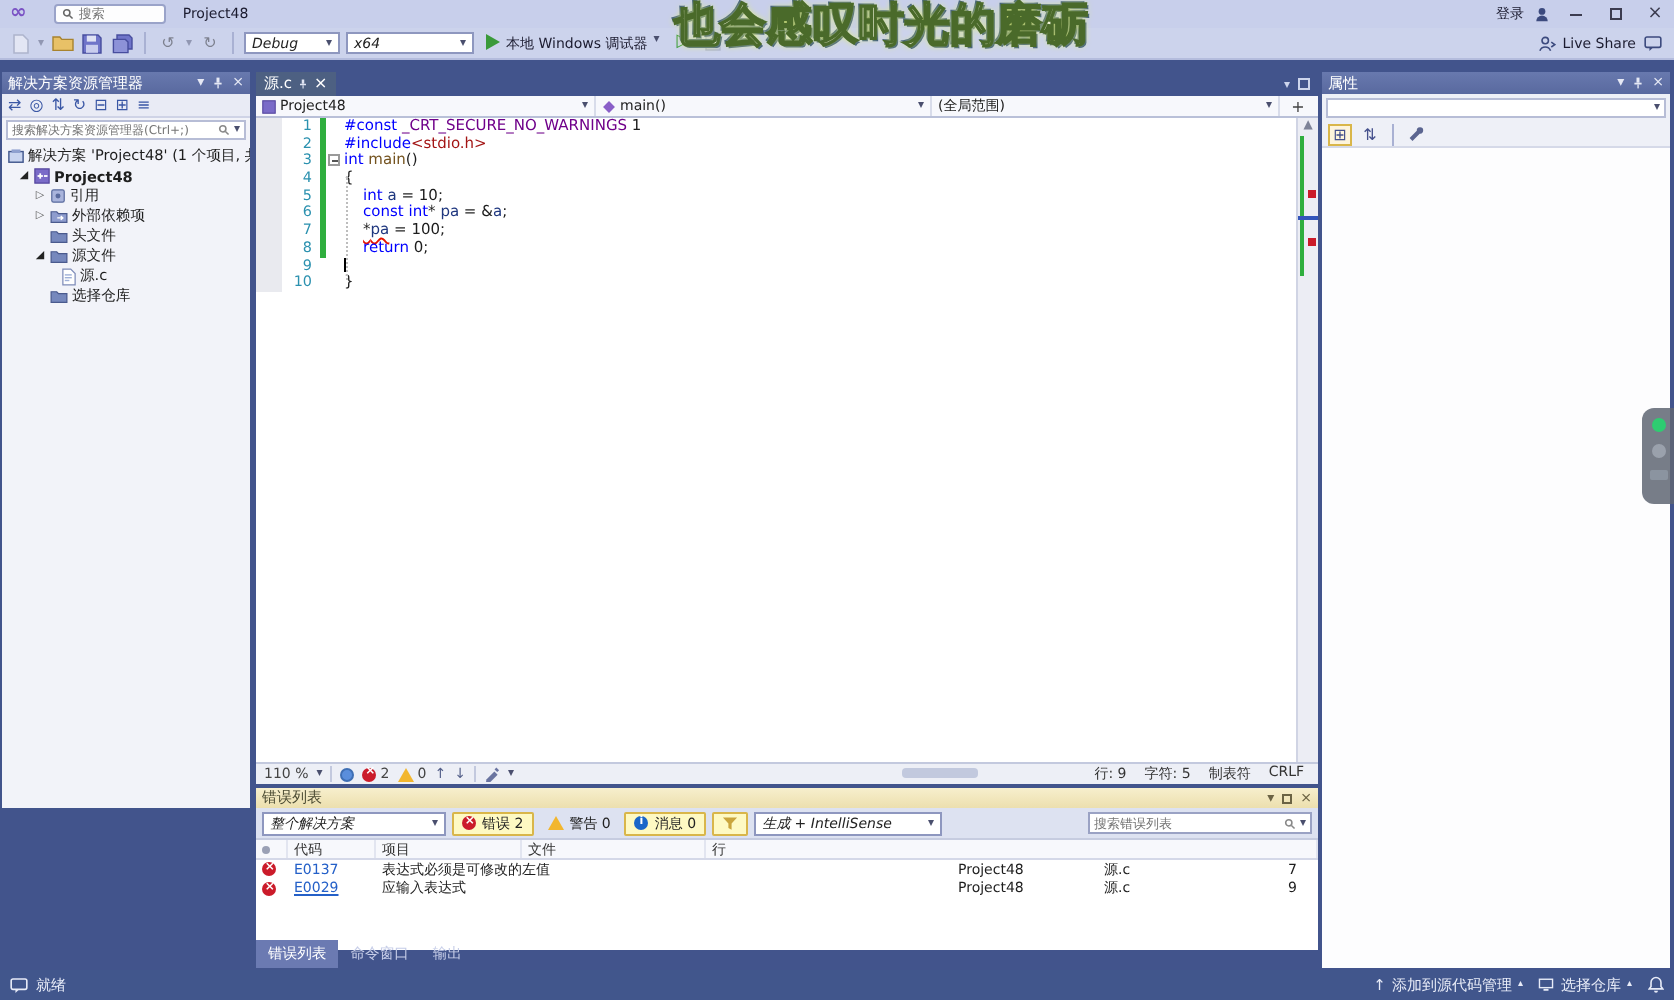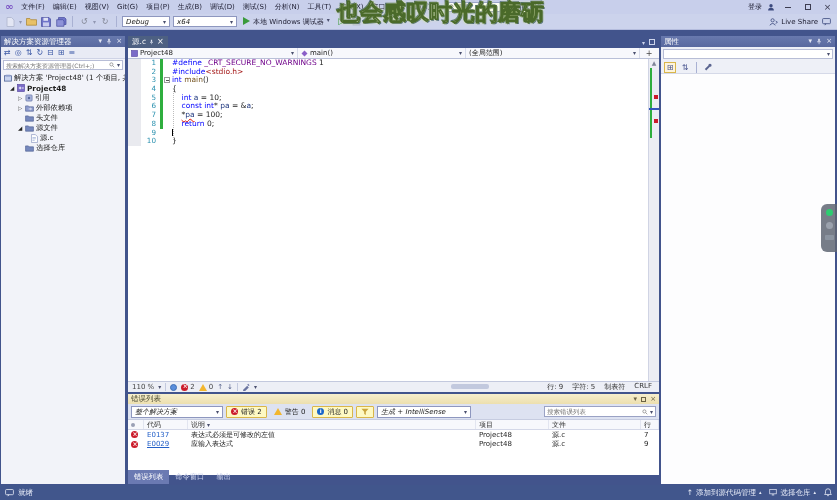--- a/index.html
+++ b/index.html
@@ -39,21 +39,21 @@
   .liveshare{display:flex;align-items:center;gap:3px;font-size:7px;color:#1b1b2f;}
 
   
   .toolwin-hd{height:11px;background:linear-gradient(#6879ae,#59699f);color:#fff;display:flex;align-items:center;font-size:7.5px;padding:0 3px;}
   .toolwin-hd .hd-ics{margin-left:auto;display:flex;align-items:center;gap:4px;color:#e6e9f5;}
   .hd-ic{font-size:7px;line-height:7px;display:flex;align-items:center;}
   .focus-hd{background:linear-gradient(#f7efcd,#ecdfae);color:#4b4b33;}
   .focus-hd .hd-ics{color:#6b6344;}
 
   
-  .slnexp{position:absolute;left:1px;top:36px;width:124px;height:448px;background:#f2f3f9;display:flex;flex-direction:column;}
+  .slnexp{position:absolute;left:1px;top:36px;width:124px;height:368px;background:#f2f3f9;display:flex;flex-direction:column;}
   .slnexp-tools{height:12px;background:#e9ebf5;border-bottom:1px solid #cfd3e6;display:flex;align-items:center;gap:4px;padding:0 3px;color:#3a57a5;font-size:8px;}
   .slnexp-tools span{line-height:10px;}
   .slnexp-search{height:12px;display:flex;align-items:center;padding:1px 2px;background:#f2f3f9;}
   .slnexp-search .sbox{flex:1;height:10px;background:#fff;border:1px solid #b7bdd6;display:flex;align-items:center;padding:0 2px;gap:2px;}
   .slnexp-search input{border:none;outline:none;flex:1;font-size:6px;color:#777;background:transparent;padding:0;min-width:0;}
   .tree{flex:1;padding-top:2px;}
   .trow{display:flex;align-items:center;height:10px;font-size:7.3px;gap:2px;white-space:nowrap;overflow:hidden;}
   .tw-arrow{width:6px;font-size:5.5px;color:#555;flex:none;text-align:center;}
   .tw-arrow.exp{color:#222;}
   .tico{flex:none;display:flex;}
@@ -147,35 +147,20 @@
 
   svg{display:block;}
 </style>
 </head>
 <body>
 
 <div id="vs">
 
   <div class="titlebar">
     <span class="vs-logo">∞</span>
-    <nav class="menubar">
-        <span class="menu-item">文件(F)</span>
-        <span class="menu-item">编辑(E)</span>
-        <span class="menu-item">视图(V)</span>
-        <span class="menu-item">Git(G)</span>
-        <span class="menu-item">项目(P)</span>
-        <span class="menu-item">生成(B)</span>
-        <span class="menu-item">调试(D)</span>
-        <span class="menu-item">测试(S)</span>
-        <span class="menu-item">分析(N)</span>
-        <span class="menu-item">工具(T)</span>
-        <span class="menu-item">扩展(X)</span>
-        <span class="menu-item">窗口(W)</span>
-        <span class="menu-item">帮助(H)</span>
-      </nav>
     <div class="title-search">
       <svg width="6" height="6" viewBox="0 0 10 10">
           <circle cx="4" cy="4" r="2.6" fill="none" stroke="#666" stroke-width="1.3"></circle>
           <line x1="6.2" y1="6.2" x2="8.8" y2="8.8" stroke="#666" stroke-width="1.3"></line>
         </svg>
       <input placeholder="搜索" style="">
     </div>
     <span class="title-sln">Project48</span>
     <div class="title-right">
       <span class="signin">登录</span>
@@ -426,21 +411,21 @@
       <div class="nav-plus">+</div>
     </div>
 
     <div class="codearea">
       <div>
           <div class="cl">
             <span class="cl-ind"></span>
             <span class="cl-num">1</span>
             <span class="cl-chg on"></span>
             <span class="cl-out"></span>
-            <span class="cl-txt"><span class="kw">#define </span><span class="mac">_CRT_SECURE_NO_WARNINGS</span><span class="pl"> </span><span class="num">1</span></span>
+            <span class="cl-txt"><span class="kw">#const </span><span class="mac">_CRT_SECURE_NO_WARNINGS</span><span class="pl"> </span><span class="num">1</span></span>
           </div>
           <div class="cl">
             <span class="cl-ind"></span>
             <span class="cl-num">2</span>
             <span class="cl-chg on"></span>
             <span class="cl-out"></span>
             <span class="cl-txt"><span class="kw">#include</span><span class="str">&lt;stdio.h&gt;</span></span>
           </div>
           <div class="cl">
             <span class="cl-ind"></span>
@@ -585,24 +570,20 @@
             <line x1="6.2" y1="6.2" x2="8.8" y2="8.8" stroke="#888" stroke-width="1.3"></line>
           </svg>
         <span class="chev">▾</span>
       </div>
     </div>
     <div class="err-cols">
       <span class="ecell c0">
           <span style="width:4px;height:4px;background:#9aa0b5;border-radius:50%;"></span>
         </span>
       <span class="ecell c1">代码</span>
-      <span class="ecell c2">
-          <span>说明</span>
-          <span class="chev">▾</span>
-        </span>
       <span class="ecell c3">项目</span>
       <span class="ecell c4">文件</span>
       <span class="ecell c5">行</span>
     </div>
     <div class="err-rows">
         <div class="erow">
           <span class="ecell c0" style="border-right: none;">
             <span class="ic-err"></span>
           </span>
           <span class="ecell c1 link" style="border-right: none;">E0137</span>

